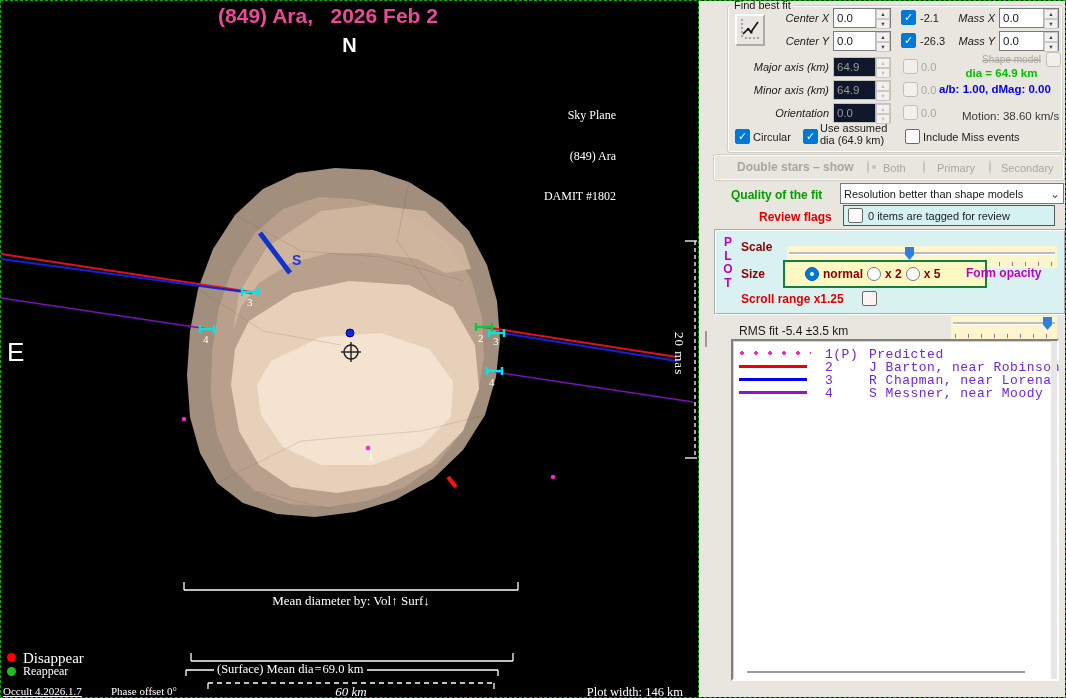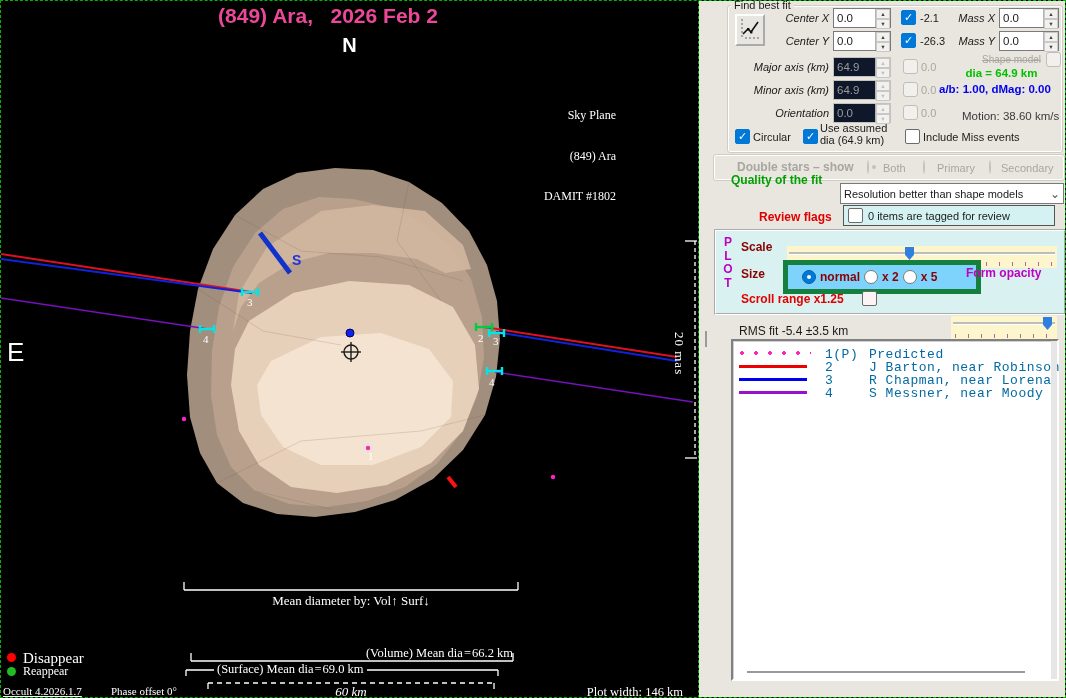--- a/index.html
+++ b/index.html
@@ -64,26 +64,26 @@
   .combo{background:#fff;border:1px solid #7a7a7a;height:19px;display:flex;align-items:center;
          padding:0 3px;font-size:11px;}
   .combo .chev{margin-left:auto;color:#555;font-size:12px;}
   #plotpanel{background:#d9f2f1;border:2px groove #ffffff;}
   .slider{background:#fdf6cd;position:relative;}
   .slider .track{position:absolute;left:2px;right:2px;top:6px;height:2px;background:#bdbdbd;border-bottom:1px solid #fff;}
   .slider .thumb{position:absolute;top:1px;width:9px;height:13px;background:#2f7fe0;
       clip-path:polygon(0 0,100% 0,100% 60%,50% 100%,0 60%);}
   .slider .ticks{position:absolute;left:4px;right:4px;bottom:2px;height:4px;
       background-image:repeating-linear-gradient(to right,#b066a0 0 1px,transparent 1px 13px);}
-  #sizebox{background:#7dd3fc;border:5px solid #15803d;display:flex;align-items:center;gap:4px;padding:0 14px;}
+  #sizebox{background:#fef9c3;border:2px solid #15803d;display:flex;align-items:center;gap:4px;padding:0 20px;}
   #listbox{background:#fff;border-top:2px solid #808080;border-left:2px solid #808080;
            border-right:2px solid #fff;border-bottom:2px solid #fff;
            box-shadow:1px 1px 0 #d0d0d0 inset;}
   .lrow{position:absolute;height:13px;font-family:"Liberation Mono","DejaVu Sans Mono",monospace;
-        font-size:13px;letter-spacing:.5px;color:#0369a1;}
+        font-size:13px;letter-spacing:.5px;color:#6d28d9;}
   .lnum{position:absolute;left:92px;top:0;}
   .lname{position:absolute;left:136px;top:0;white-space:pre;}
   .swline{position:absolute;left:6px;top:5px;width:68px;height:3px;}
   .swdots{position:absolute;left:6px;top:3px;width:72px;height:6px;
       background-image:radial-gradient(circle 2px at 3px 3px,#ff22bb 90%,transparent);
       background-size:14px 6px;background-repeat:repeat-x;}
 </style>
 </head>
 <body>
 
@@ -197,21 +197,20 @@
     <div class="ptxt" id="elab">E</div>
     <div class="ptxt" id="slab">S</div>
     <div class="ptxt chlab" style="left:246px;top:296px">3</div>
     <div class="ptxt chlab" style="left:202px;top:333px">4</div>
     <div class="ptxt chlab" style="left:477px;top:332px">2</div>
     <div class="ptxt chlab" style="left:492px;top:335px">3</div>
     <div class="ptxt chlab" style="left:488px;top:376px">4</div>
     <div class="ptxt chlab" style="left:367px;top:450px">1</div>
     <div class="ptxt" id="maslab">20 mas</div>
     <div class="ptxt" id="meancap">Mean diameter by: Vol↑ Surf↓</div>
-    <div class="ptxt" id="vollab">(Volume) Mean dia = 66.2 km</div>
     <div class="ptxt" id="surflab">(Surface) Mean dia = 69.0 km</div>
     <div class="ptxt" id="km60">60 km</div>
     <div class="ptxt" id="pwidth">Plot width: 146 km</div>
     <span class="dot" style="left:6px;top:652px;background:#ff0000"></span>
     <span class="dot" style="left:6px;top:666px;background:#22bb22"></span>
     <div class="ptxt" id="dislab">Disappear</div>
     <div class="ptxt" id="realab">Reappear</div>
     <div class="ptxt" id="verlab">Occult 4.2026.1.7</div>
     <div class="ptxt" id="phaselab">Phase offset 0°</div>
   </div>
@@ -339,21 +338,21 @@
     <div class="abs grp" style="left:14px;top:153px;width:350px;height:25px"></div>
     <div class="abs dis-t" style="left:38px;top:159px;font-weight:bold;font-size:12px">Double stars – show</div>
     <span class="abs radio dis on" style="left:168px;top:160px"></span>
     <div class="abs dis-t" style="left:184px;top:161px">Both</div>
     <span class="abs radio dis" style="left:222px;top:160px"></span>
     <div class="abs dis-t" style="left:238px;top:161px">Primary</div>
     <span class="abs radio dis" style="left:286px;top:160px"></span>
     <div class="abs dis-t" style="left:302px;top:161px">Secondary</div>
 
     
-    <div class="abs greenb" style="left:32px;top:172px">Quality of the fit</div>
+    <div class="abs greenb" style="left:32px;top:187px">Quality of the fit</div>
     <div class="abs combo" style="left:141px;top:182px;width:216px">
       <span>Resolution better than shape models</span>
       <span class="chev">⌄</span>
     </div>
 
     
     <div class="abs redb" style="left:60px;top:209px">Review flags</div>
     <div class="abs" style="left:144px;top:204px;width:206px;height:19px;background:#d5f2f2;border:1px solid #555;display:flex;align-items:center;gap:5px;padding-left:4px">
       <span class="cb" style="flex:none"></span>
       <span>0 items are tagged for review</span>

